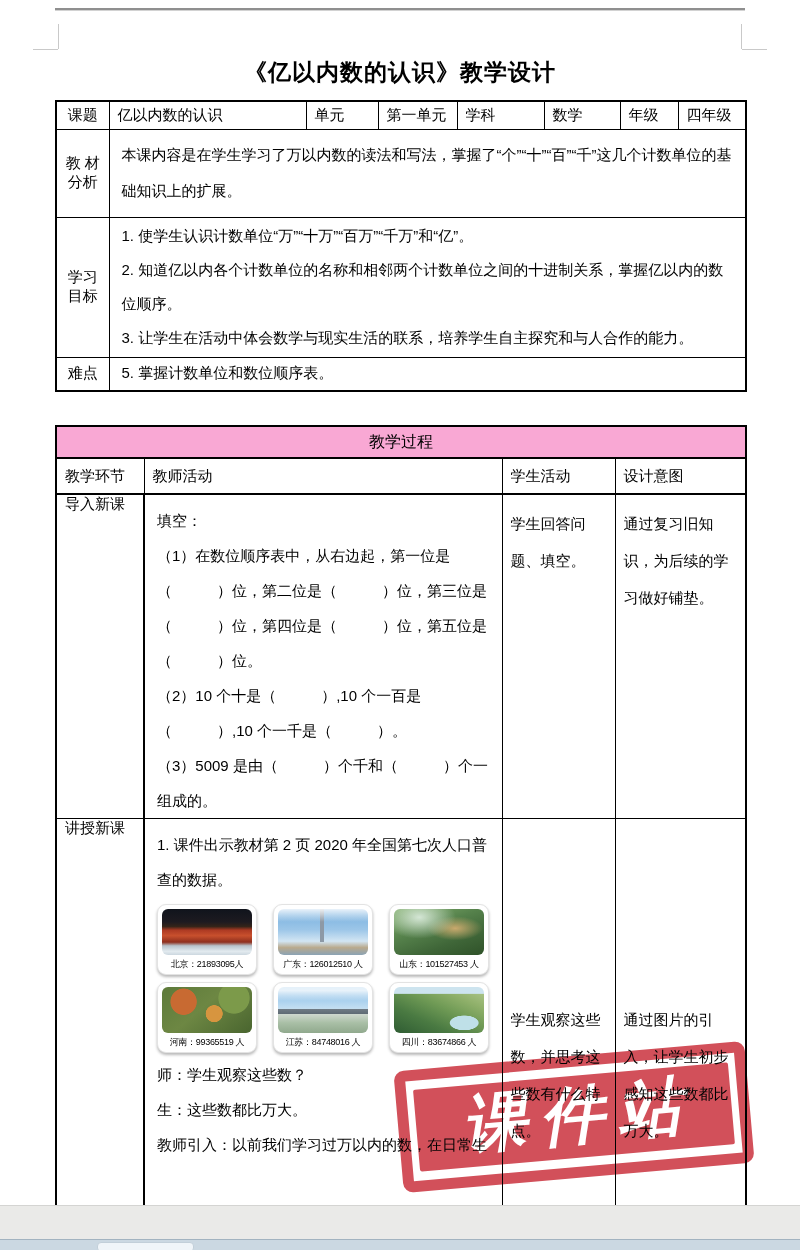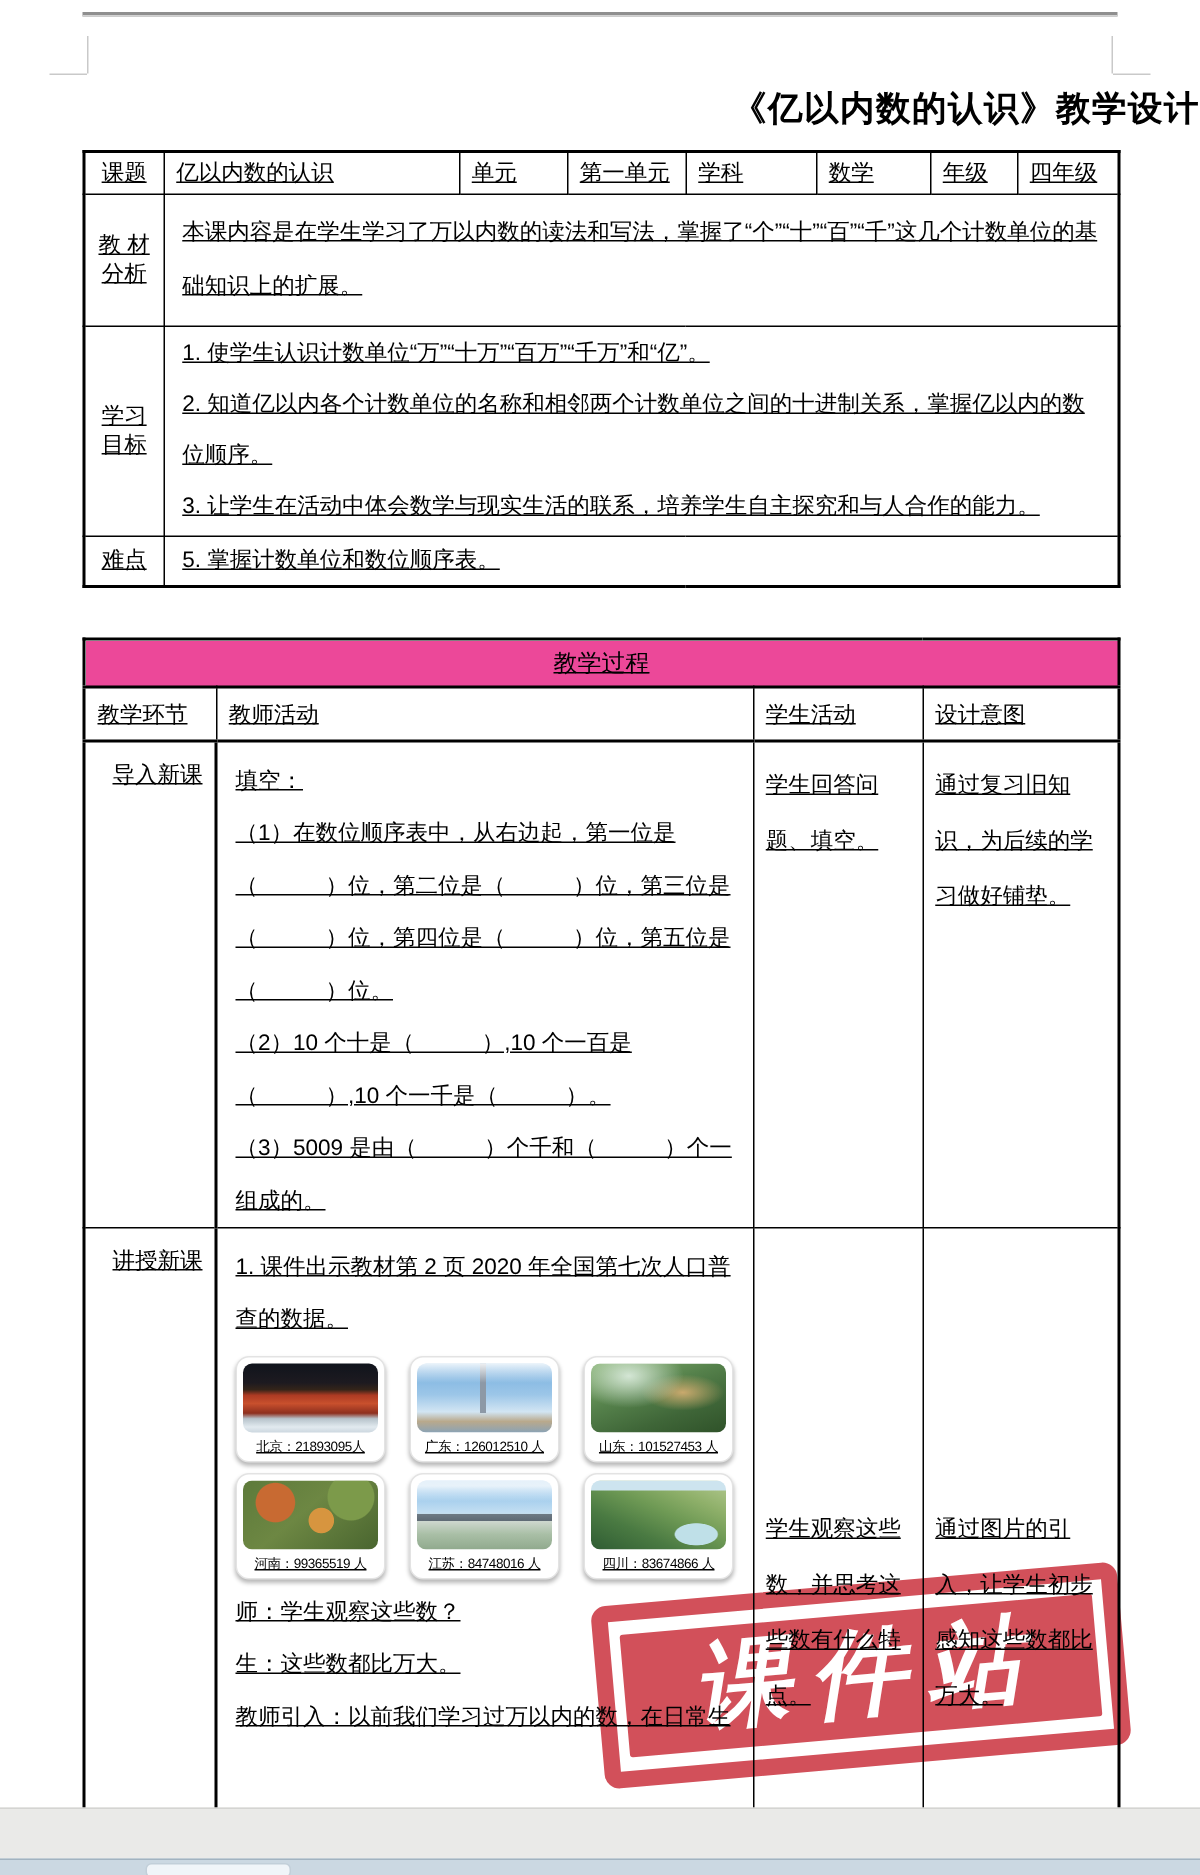--- a/index.html
+++ b/index.html
@@ -11,40 +11,40 @@
   }
   
   .page-sep { position:absolute; left:55px; top:8px; width:690px; height:2px;
               background:#8f8f8f; border-bottom:1px solid #d2d2d2; }
   .crop { position:absolute; background:#c9c9c9; }
   .crop-tl-v { left:58px;  top:24px; width:1px;  height:25px; }
   .crop-tl-h { left:33px;  top:49px; width:25px; height:1px;  }
   .crop-tr-v { left:741px; top:24px; width:1px;  height:25px; }
   .crop-tr-h { left:742px; top:49px; width:25px; height:1px;  }
 
-  .doc-title { position:absolute; top:57px; left:0; width:800px; text-align:right;
+  .doc-title { position:absolute; top:57px; left:0; width:800px; text-align:center;
                font-size:23px; font-weight:700; letter-spacing:1px; }
 
   
-  table { border-collapse:collapse; table-layout:fixed;text-decoration:underline; }
+  table { border-collapse:collapse; table-layout:fixed; }
   td { border:1px solid #000; font-size:15px; vertical-align:middle;
        padding:0 8px; overflow:hidden; }
   #tableA { position:absolute; left:55px; top:100px; width:690px; border:2px solid #000; }
   #tableB { position:absolute; left:55px; top:425px; width:690px; border:2px solid #000; }
 
   .lbl { text-align:center; padding:0 4px; white-space:pre-line; }
   .cell-left { text-align:left; }
   .body-cell { line-height:36px; }
   #tableA .obj-cell p { margin:0; line-height:34px; }
 
   
-  .band td { background:#ec4899; text-align:center; font-size:16px;
+  .band td { background:#f9a8d4; text-align:center; font-size:16px;
              height:30px; border-bottom:2px solid #000; }
   .hdr td { text-align:left; height:34px; border-bottom:2px solid #000; }
-  .stage-cell { vertical-align:top; padding-top:12px; text-align:right;
+  .stage-cell { vertical-align:top; text-align:left;
                 border-right:2px solid #000 !important; }
   .teacher-cell { vertical-align:top; padding:8px 10px 0 12px; text-align:left; }
   .teacher-cell p { margin:0; line-height:35px; }
   .side-cell { vertical-align:top; padding-top:10px; line-height:37px; text-align:left;margin-left:16px; }
   .side-cell.pushed { padding-top:182px; }
 
   
   .cards { display:flex; flex-wrap:wrap; gap:7px 16px; width:350px; padding:7px 0 4px 0; }
   .card { width:100px; background:#fff; border:1px solid #e3e3e3; border-radius:9px;
           box-shadow:0 2px 3px rgba(0,0,0,.28); padding:4px 4px 0 4px; box-sizing:border-box; }

